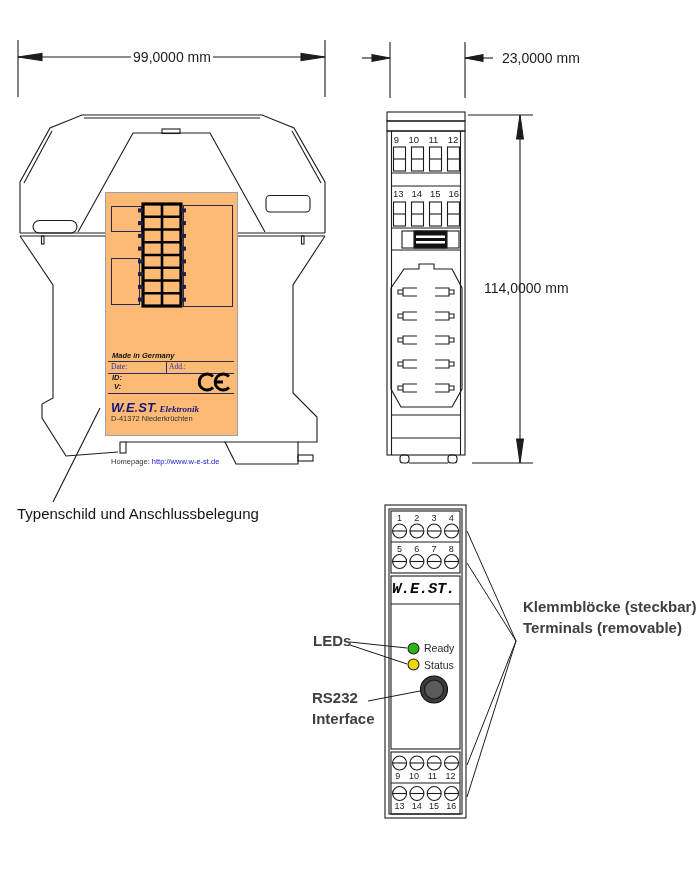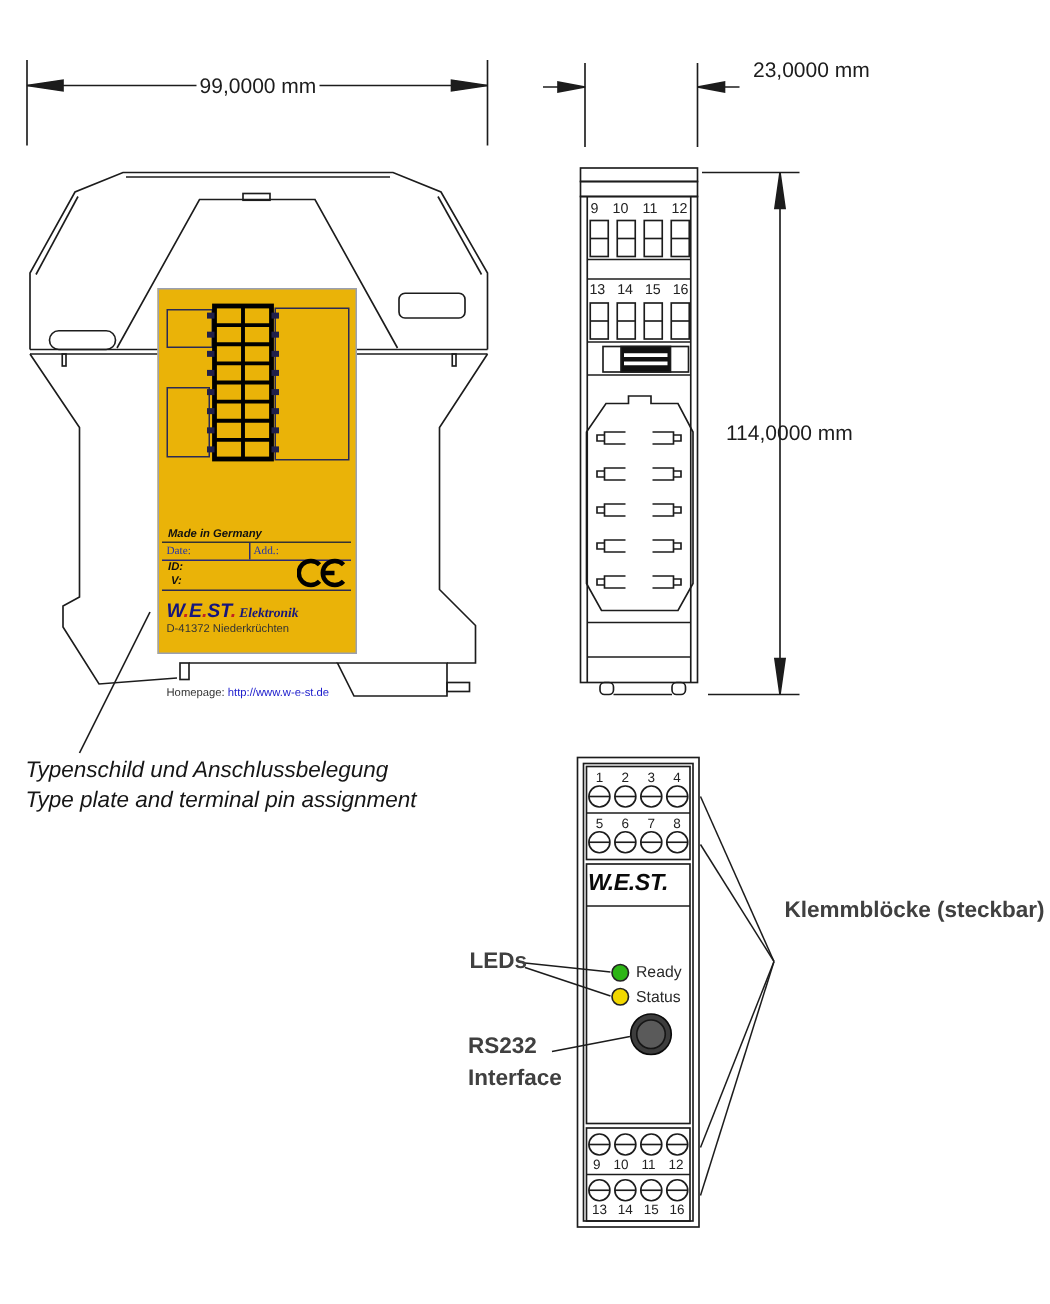--- a/index.html
+++ b/index.html
@@ -1,31 +1,31 @@
 <!DOCTYPE html>
 <html><head>
 <meta charset="utf-8">
 <style>
   html,body{margin:0;padding:0;background:#fff;}
   #canvas{position:relative;width:700px;height:869px;background:#fff;
     font-family:"Liberation Sans", sans-serif;color:#1c1c1c;overflow:hidden;}
   #artwork{position:absolute;left:0;top:0;}
   .abs{position:absolute;}
   .dimlabel{font-size:14px;color:#1c1c1c;white-space:nowrap;}
-  .caption{font-size:15px;line-height:20px;color:#161616;white-space:nowrap;font-style:italic;}
+  .caption{font-size:15px;line-height:20px;color:#161616;white-space:nowrap;}
   .anno{font-size:15px;line-height:21px;color:#404040;white-space:nowrap;font-weight:bold;}
   .trow{position:absolute;display:flex;justify-content:space-around;align-items:center;}
   .trow span{font-size:9px;color:#222;text-align:center;}
   .trow.rear span{font-size:9.5px;}
   .ledtext{font-size:10.5px;color:#2a2a2a;white-space:nowrap;}
   .fpbrand{font-size:15.5px;font-weight:bold;font-style:italic;color:#0a0a0a;
-    letter-spacing:-0.3px;white-space:nowrap;}
+    letter-spacing:-0.3px;white-space:nowrap;font-family:Liberation Mono, monospace;}
   
   #plate{position:absolute;left:105px;top:192px;width:131px;height:242px;
-    background:#eab308;border:1px solid #9aa0b0;}
+    background:#fdba74;border:1px solid #9aa0b0;}
   #plate .box{position:absolute;border:1px solid #2a2a55;}
   .plate-made{position:absolute;left:6px;top:158px;font-size:7.5px;font-weight:bold;
     font-style:italic;color:#111;white-space:nowrap;}
   .plate-daterow{position:absolute;left:2px;top:168px;width:126px;height:11px;
     border-top:1px solid #333;border-bottom:1px solid #2a2a77;display:flex;font-family:Liberation Serif, serif;}
   .plate-daterow span{font-size:7.5px;color:#2233aa;line-height:10px;}
   .plate-daterow .c1{width:55px;padding-left:3px;}
   .plate-daterow .c2{flex:1;border-left:1px solid #2a2a77;padding-left:2px;}
   .plate-idv{position:absolute;left:2px;top:180px;width:126px;height:20px;
     border-bottom:1.5px solid #2a2a55;}
@@ -234,21 +234,21 @@
         <line x1="368" y1="701" x2="420" y2="691"></line>
         <line x1="467" y1="531" x2="516" y2="641"></line>
         <line x1="467" y1="563" x2="516" y2="641"></line>
         <line x1="467" y1="765" x2="516" y2="641"></line>
         <line x1="467" y1="797" x2="516" y2="641"></line>
       </g>
     </g>
   </svg>
 
   <div class="abs dimlabel" style="left:112px;top:49px;width:120px;text-align:center;">99,0000 mm</div>
-  <div class="abs dimlabel" style="left:502px;top:38px;">23,0000 mm</div>
+  <div class="abs dimlabel" style="left:502px;top:50px;">23,0000 mm</div>
   <div class="abs dimlabel" style="left:484px;top:280px;">114,0000 mm</div>
 
   <div id="plate">
     <div class="box" style="left:5px;top:13px;width:29px;height:24px;"></div>
     <div class="box" style="left:5px;top:65px;width:27px;height:45px;"></div>
     <div class="box" style="left:77px;top:12px;width:48px;height:100px;"></div>
     <svg class="abs" style="left:31px;top:8px;" width="50" height="108" viewBox="0 0 50 108">
       <rect x="6" y="3" width="38" height="102" fill="none" stroke="#000" stroke-width="3.2"></rect>
       <line x1="25" y1="3" x2="25" y2="105" stroke="#000" stroke-width="2.6"></line>
       <g stroke="#000" stroke-width="2.6">
@@ -306,21 +306,20 @@
   </div>
   <div class="trow rear" style="left:389px;top:188px;width:74px;height:11px;">
     <span>13</span>
     <span>14</span>
     <span>15</span>
     <span>16</span>
   </div>
 
   <div class="abs caption" style="left:17px;top:504px;">
     <div>Typenschild und Anschlussbelegung</div>
-    <div>Type plate and terminal pin assignment</div>
   </div>
 
   <div class="trow" style="left:391px;top:513px;width:69px;height:10px;">
     <span>1</span>
     <span>2</span>
     <span>3</span>
     <span>4</span>
   </div>
   <div class="trow" style="left:391px;top:544px;width:69px;height:10px;">
     <span>5</span>
@@ -344,15 +343,16 @@
     <span>16</span>
   </div>
 
   <div class="abs anno" style="left:313px;top:630px;">LEDs</div>
   <div class="abs anno" style="left:312px;top:687px;">
     <div>RS232</div>
     <div>Interface</div>
   </div>
   <div class="abs anno" style="left:523px;top:596px;">
     <div>Klemmblöcke (steckbar)</div>
+    <div>Terminals (removable)</div>
   </div>
 
 </div>
 
 </body></html>

